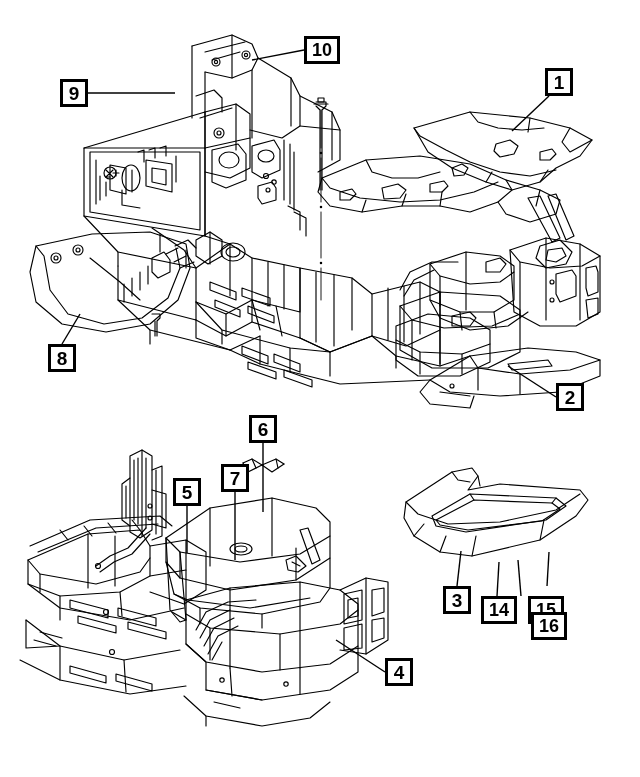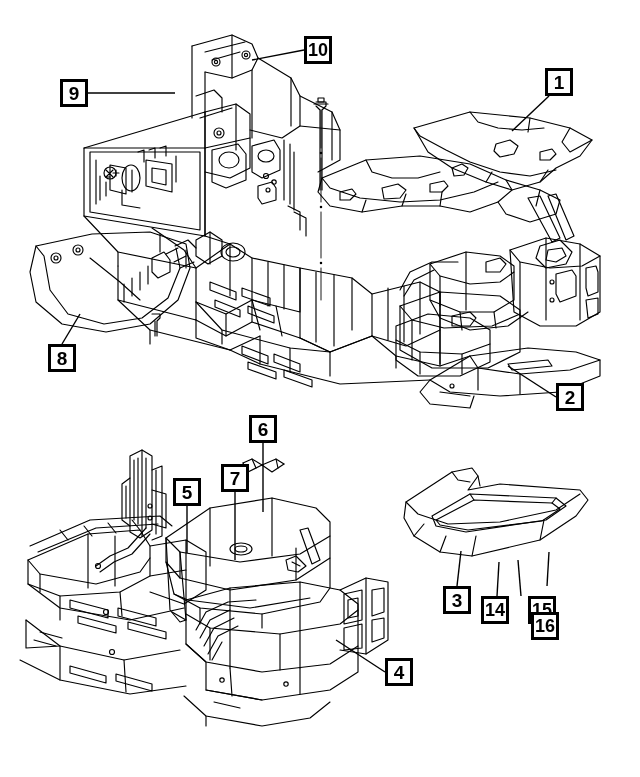--- a/index.html
+++ b/index.html
@@ -6,21 +6,21 @@
   body{width:640px;height:777px;overflow:hidden;
        font-family:"Liberation Sans",sans-serif;}
   #stage{position:relative;width:640px;height:777px;background:#fff;}
   #art{position:absolute;left:0;top:0;width:640px;height:777px;}
 
   .callout{position:absolute;background:#fff;border:3px solid #000;
            display:flex;align-items:center;justify-content:center;
            font-family:"Liberation Sans",sans-serif;font-weight:bold;
            color:#000;line-height:1;box-sizing:border-box;}
   .c1d{width:28px;height:28px;font-size:19px;}
-  .c2d{width:28px;height:28px;font-size:18px;}
+  .c2d{width:36px;height:28px;font-size:18px;}
 </style>
 </head>
 <body>
 
 <div id="stage">
 
   <svg id="art" viewBox="0 0 640 777" xmlns="http://www.w3.org/2000/svg">
     <rect x="0" y="0" width="640" height="777" fill="#ffffff"></rect>
 
     <g fill="none" stroke="#000" stroke-width="1.15" stroke-linejoin="round" stroke-linecap="round">

